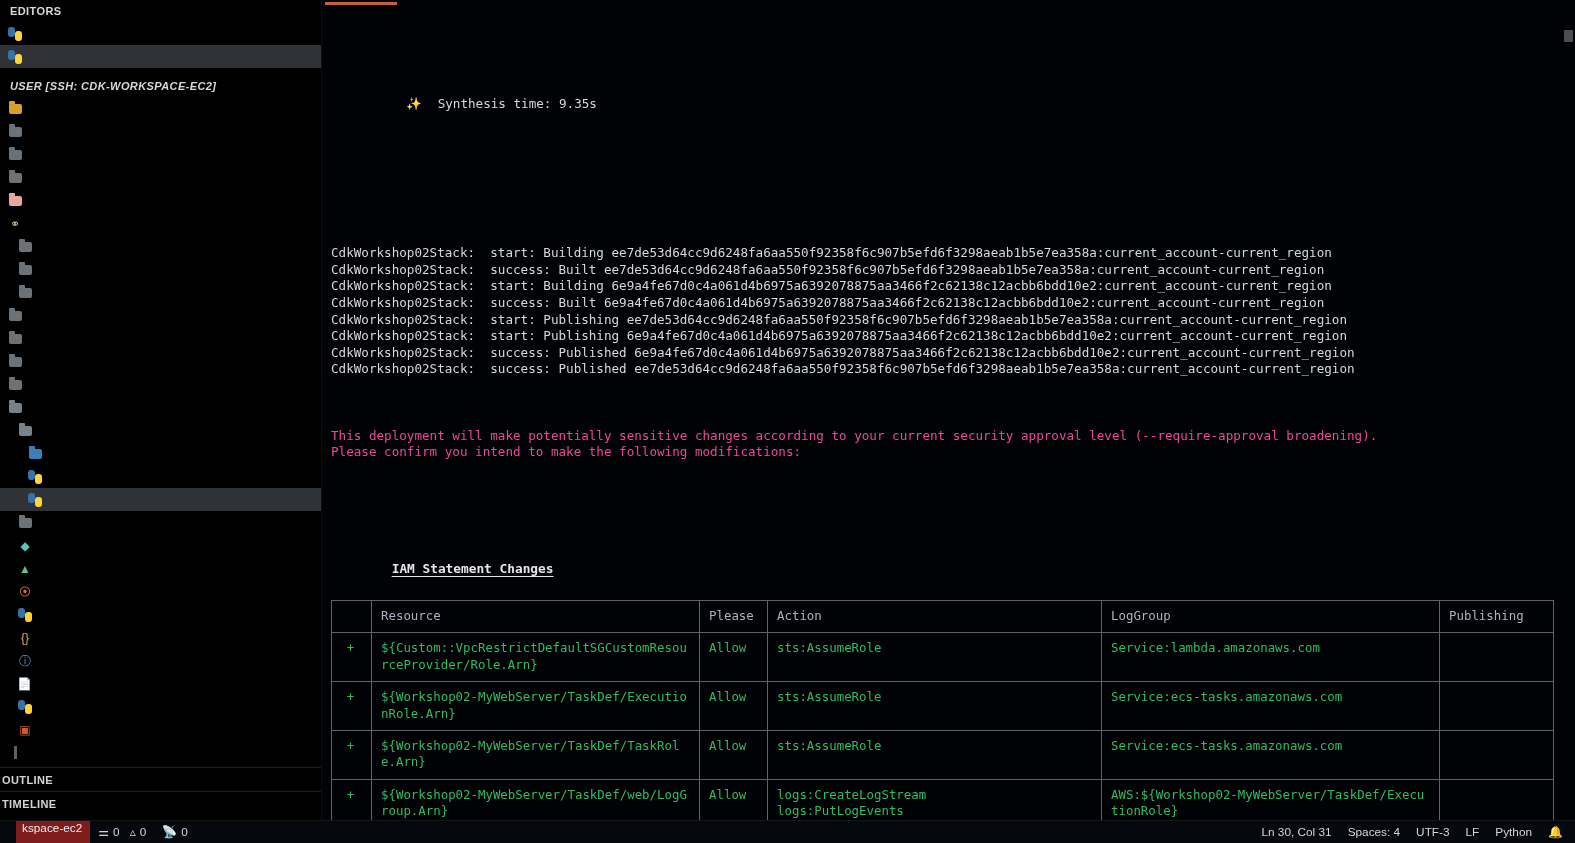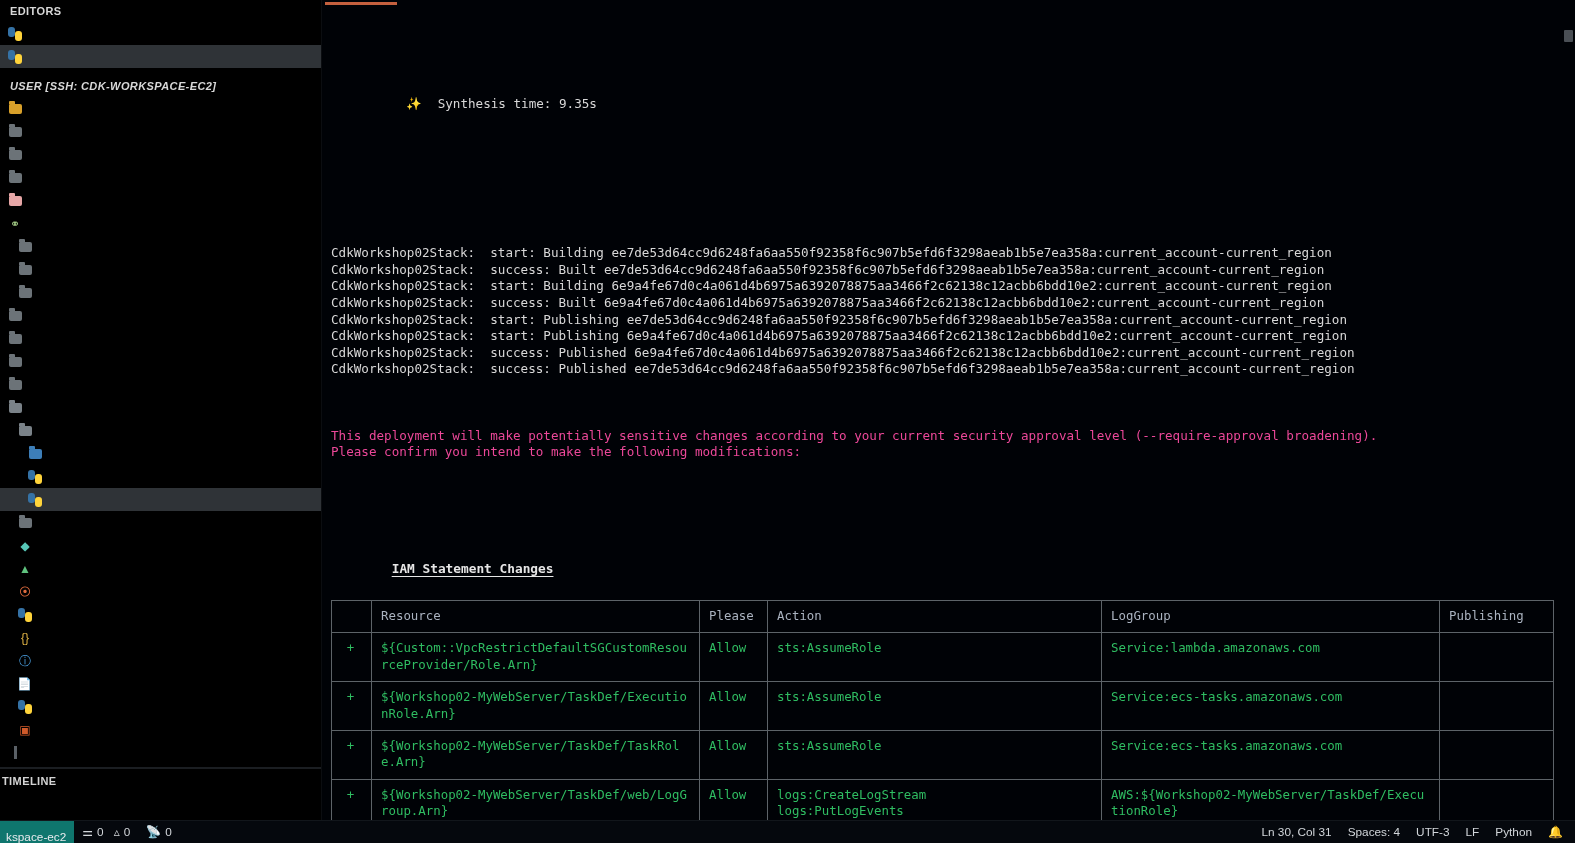--- a/index.html
+++ b/index.html
@@ -117,23 +117,24 @@
   }
 
   
   #statusbar {
     height: 23px; flex: 0 0 23px; background: #05080d;
     display: flex; align-items: center;
     color: #d2d6da; font-size: 11.8px;
     border-top: 1px solid #12161b;
   }
   #statusbar .sb-remote {
-    background: #0f766e; color: #e7eaee; height: 23px;
-    display: flex; align-items: flex-end; padding: 0 8px 0 6px;
+    background: #7f1d1d; color: #e7eaee; height: 23px;
+    display: flex; align-items: flex-start; padding: 0 8px 0 6px;
     font-size: 11.8px;
+    margin-left: 16px;
   }
   .sb-item { display: flex; align-items: center; gap: 4px; padding: 0 8px; height: 23px; }
   .sb-right { margin-left: auto; display: flex; align-items: flex-end; }
   .sb-ico { font-size: 12px; line-height: 1; }
 </style>
 </head>
 <body>
 
 <div id="app">
   <div id="body-row">
@@ -336,20 +337,23 @@
           </div>
           <div class="tree-row ind1">
             <span class="ico">
               <span class="pipe"></span>
             </span>
             <span class="lbl"></span>
           </div>
         </div>
 
       <div class="sidebar-divider" style="margin-top:3px;"></div>
+      <div class="panel-strip">
+        <span>OUTLINE</span>
+      </div>
       <div class="sidebar-divider"></div>
       <div class="panel-strip">
         <span>TIMELINE</span>
       </div>
     </div>
 
     <div id="terminal">
       <div id="tab-accent"></div>
       <div id="term-scroll-thumb"></div>
 

